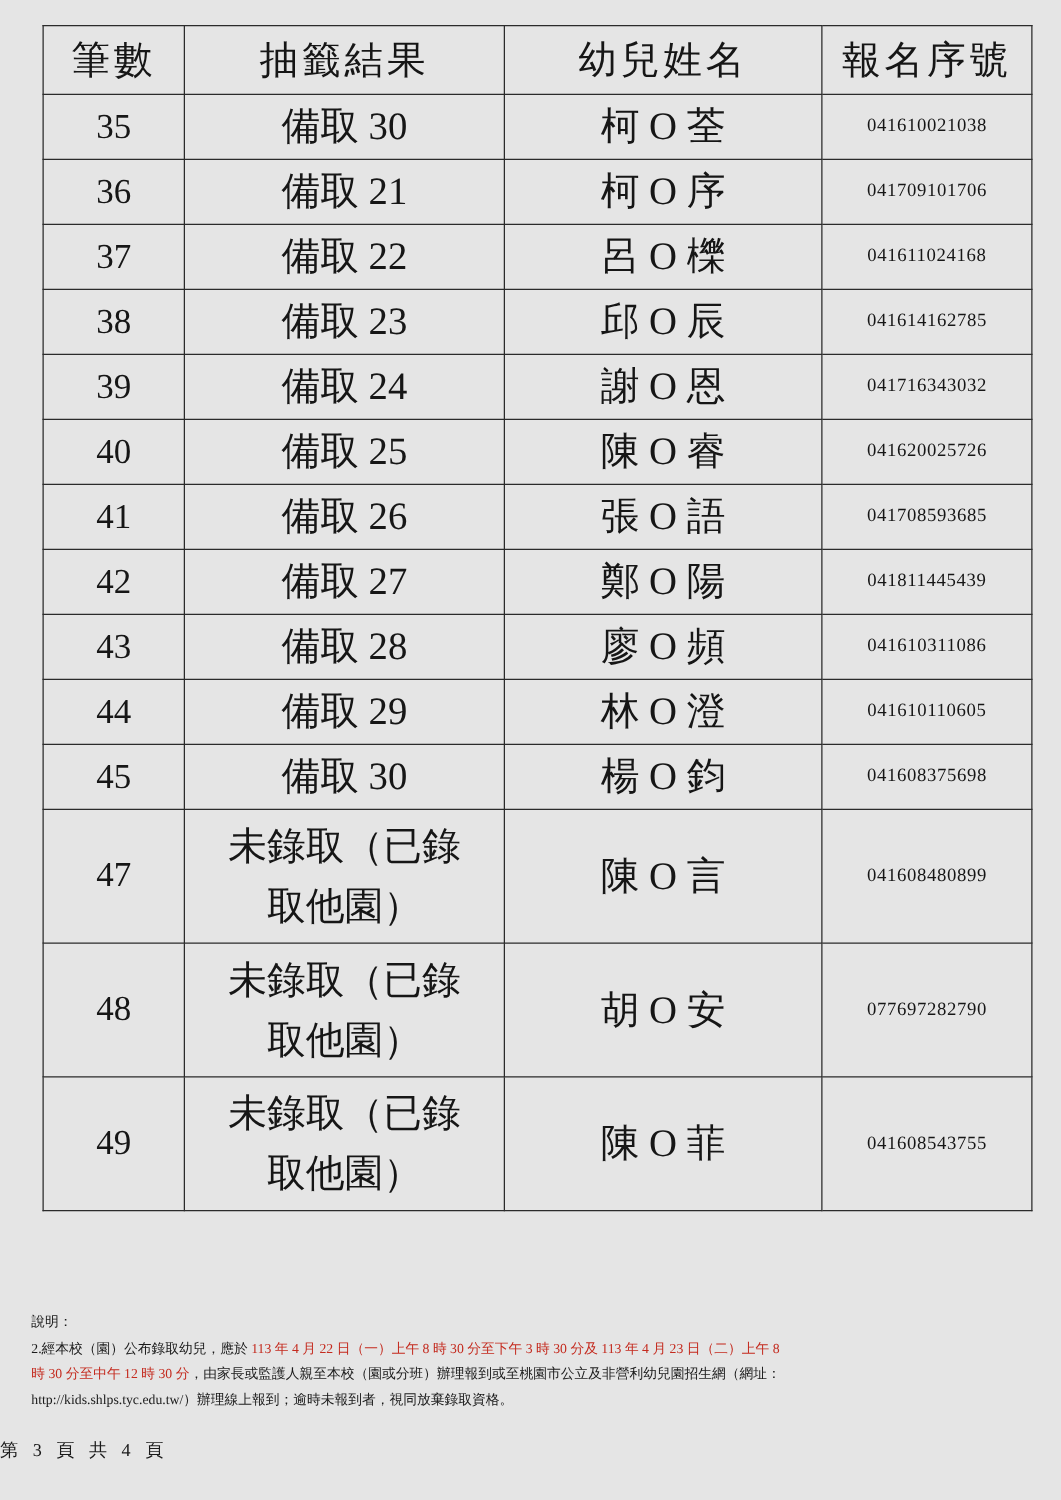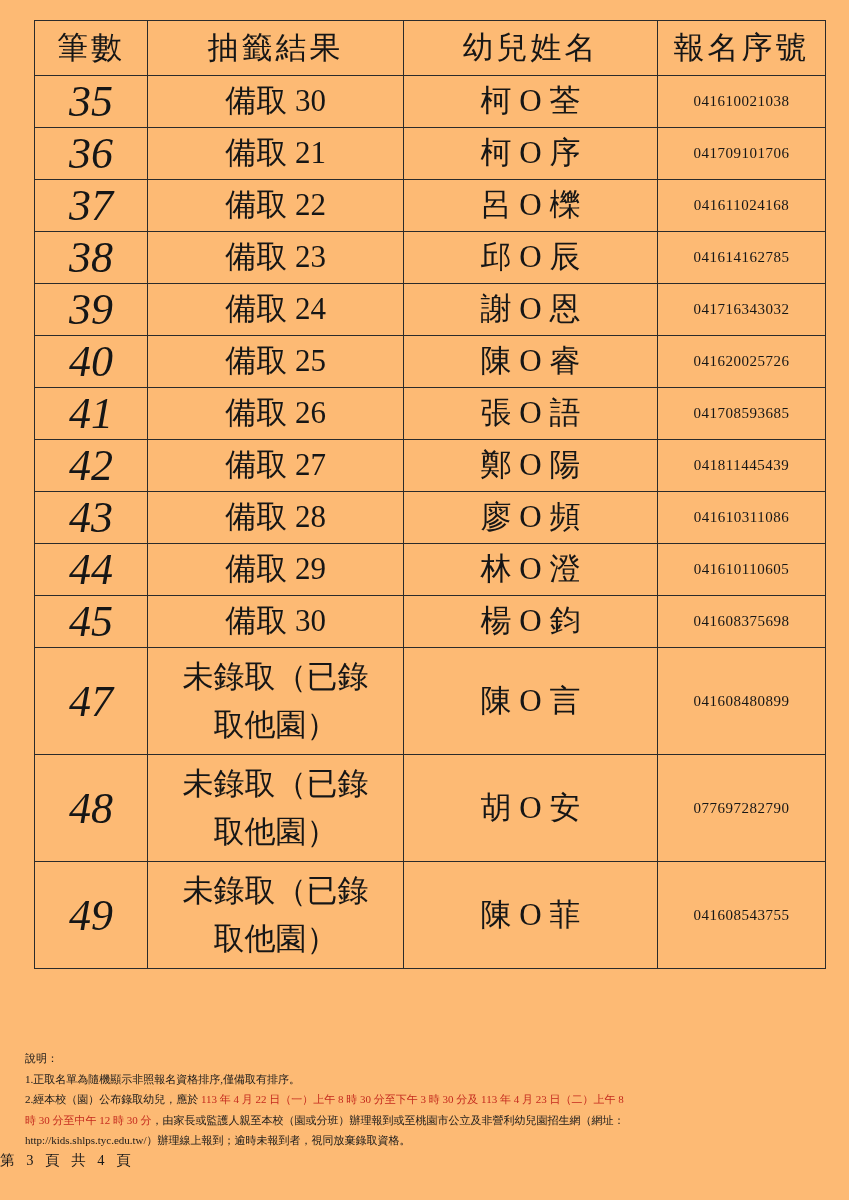--- a/index.html
+++ b/index.html
@@ -4,21 +4,21 @@
 <style>
   html, body {
     margin: 0;
     padding: 0;
     background: #ffffff;
   }
   .page {
     position: relative;
     width: 849px;
     height: 1200px;
-    background: #fdba74;
+    background: #e5e5e5;
     font-family: "Liberation Serif", "DejaVu Serif", serif;
     color: #161616;
     overflow: hidden;
   }
   table.results {
     position: absolute;
     left: 34px;
     top: 20px;
     width: 791px;
     border-collapse: collapse;
@@ -33,21 +33,21 @@
     overflow: hidden;
   }
   table.results thead tr { height: 55px; }
   table.results tbody tr { height: 52px; }
   table.results tbody tr.tall { height: 107px; }
   table.results th {
     font-size: 31px;
     font-weight: normal;
     letter-spacing: 3px;
   }
-  td.c-no { font-size: 44px; font-style: italic; }
+  td.c-no { font-size: 28px; }
   td.c-result,
   td.c-name {
     font-size: 31px;
     white-space: pre-line;
     line-height: 1.55;
   }
   td.c-serial {
     font-size: 15px;
     letter-spacing: 0.5px;
   }
@@ -178,21 +178,20 @@
       <td class="c-result">未錄取（已錄
 取他園）</td>
       <td class="c-name">陳 O 菲</td>
       <td class="c-serial">041608543755</td>
     </tr>
       </tbody>
   </table>
 
   <div class="notes">
     <div class="note-line">說明：</div>
-    <div class="note-line">1.正取名單為隨機顯示非照報名資格排序,僅備取有排序。</div>
     <div class="note-line"><span>2.經本校（園）公布錄取幼兒，應於 </span><span class="red-text">113 年 4 月 22 日（一）上午 8 時 30 分至下午 3 時 30 分及 113 年 4 月 23 日（二）上午 8
 時 30 分至中午 12 時 30 分</span><span>，由家長或監護人親至本校（園或分班）辦理報到或至桃園市公立及非營利幼兒園招生網（網址：
 http://kids.shlps.tyc.edu.tw/）辦理線上報到；逾時未報到者，視同放棄錄取資格。</span></div>
   </div>
 
   <div class="page-footer">第 3 頁 共 4 頁</div>
 
 </div>
 
 </body></html>

